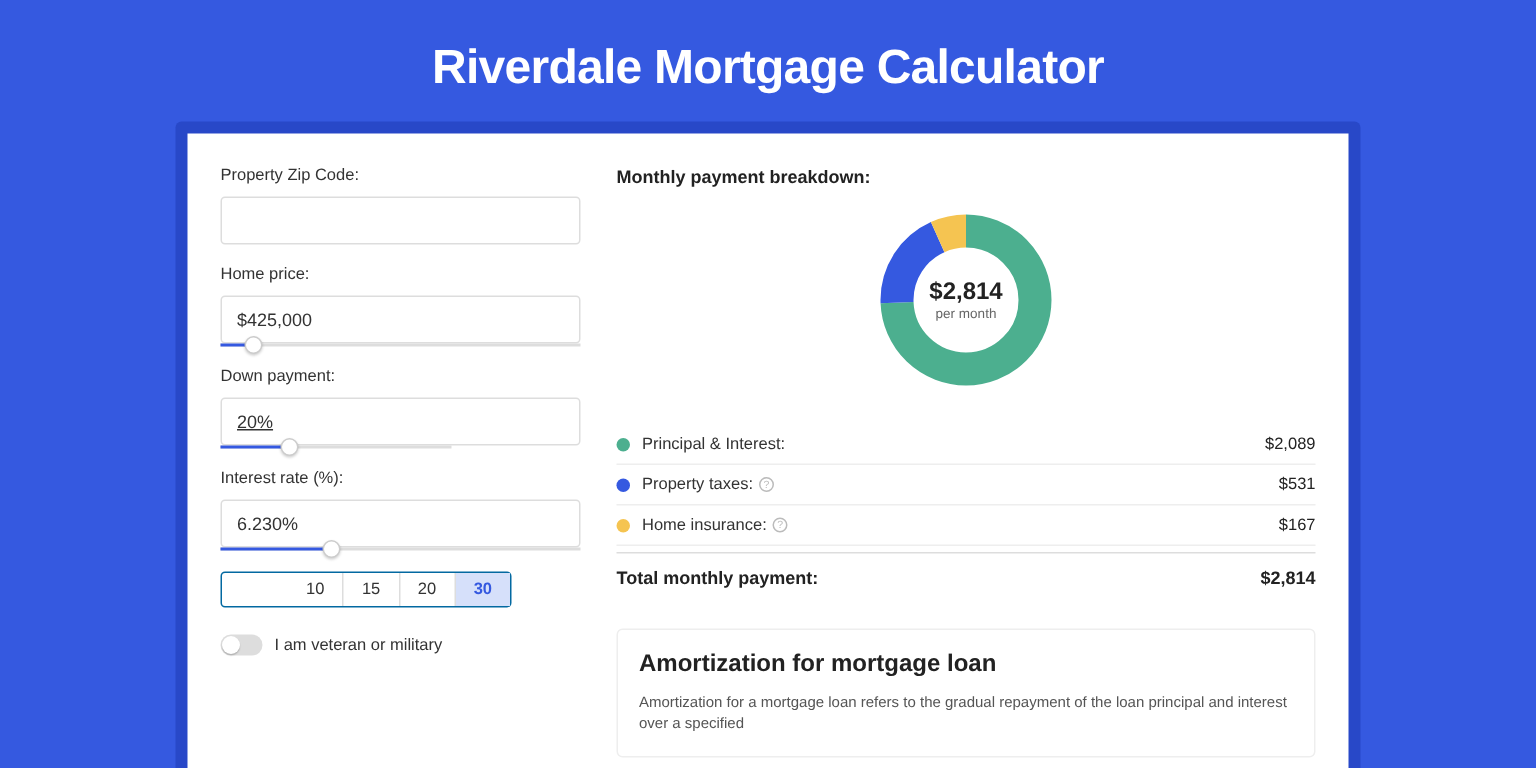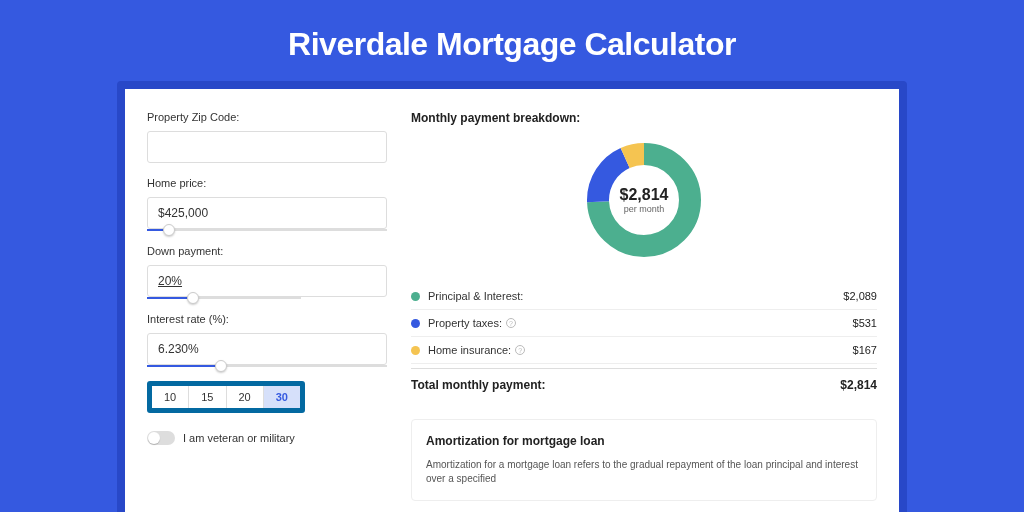--- a/index.html
+++ b/index.html
@@ -96,23 +96,24 @@
     .down-payment-row .text-input:first-child {
       flex: 1.6;
     }
     .down-payment-row .text-input:last-child {
       flex: 1;
       text-decoration: underline;
     }
     .period-tabs {
       display: flex;
       gap: 0;
-      border: 5px solid #0369a1;
+      border: 1px solid #0369a1;
       border-radius: 3px;
       width: fit-content;
+      padding-left: 44px;
     }
     .period-tab {
       padding: 5px 12px;
       font-size: 11px;
       color: #333;
       cursor: pointer;
       border-right: 1px solid #ddd;
     }
     .period-tab:last-child {
       border-right: none;
@@ -237,21 +238,21 @@
       font-size: 7px;
       color: #bbb;
     }
     .amort-card {
       border: 1px solid #eee;
       border-radius: 4px;
       padding: 14px;
       margin-top: 18px;
     }
     .amort-title {
-      font-size: 12px;
+      font-size: 16px;
       font-weight: 700;
       color: #222;
       margin-bottom: 10px;
     }
     .amort-text {
       font-size: 10px;
       color: #555;
       line-height: 1.4;
     }
   </style>

